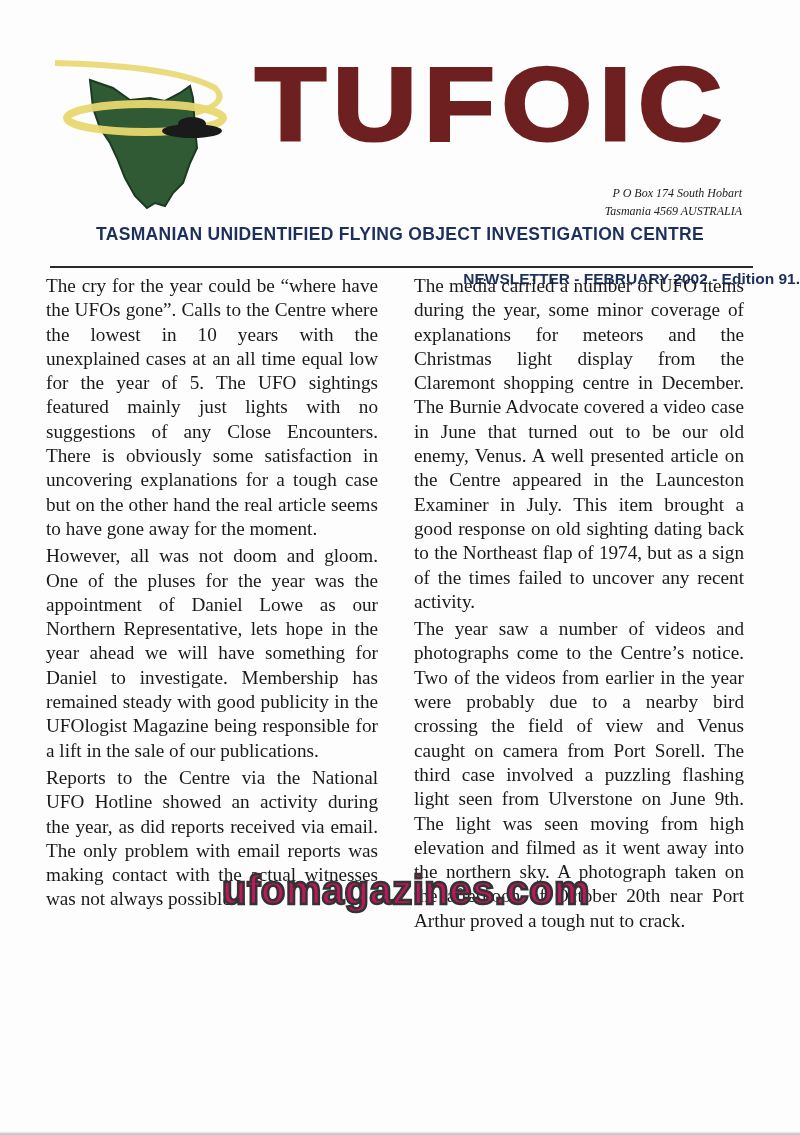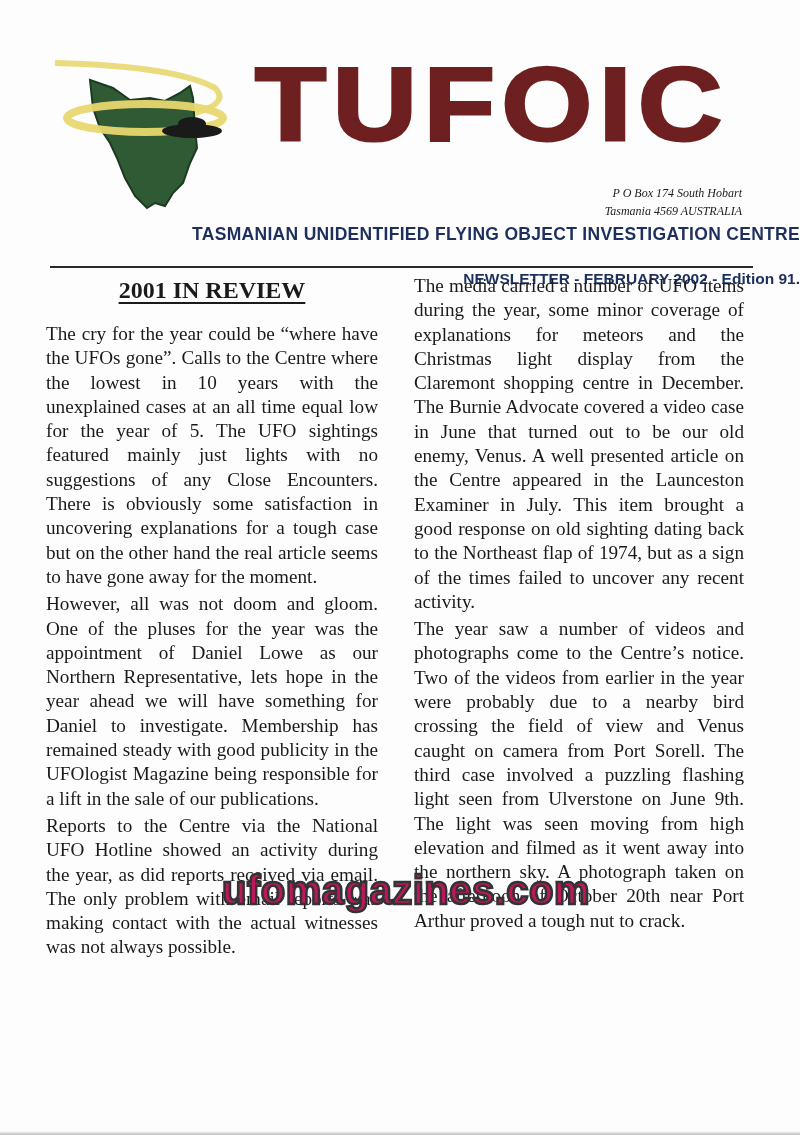--- a/index.html
+++ b/index.html
@@ -15,21 +15,21 @@
       font-family: "Liberation Sans", sans-serif; font-weight: 900;
       font-size: 104px; letter-spacing: 6px; color: #6e1f1f;
       line-height: 1; transform: scaleX(1.12); transform-origin: left top;
       -webkit-text-stroke: 3px #6e1f1f;
     }
     .address {
       position: absolute; right: 58px; top: 184px; text-align: right;
       font-style: italic; font-size: 12px; line-height: 18px; color: #222;
     }
     .org-name {
-      position: absolute; left: 0; right: 0; top: 224px; text-align: right;
+      position: absolute; left: 0; right: 0; top: 224px; text-align: center;
       font-family: "Liberation Sans", sans-serif; font-weight: bold;
       font-size: 17.5px; color: #1d2f5c; letter-spacing: 0.3px;
     }
     .edition {
       position: absolute; left: 0; right: 0; top: 246px; text-align: right;
       font-family: Liberation Sans, sans-serif; font-weight: bold;
       font-size: 15.5px; color: #1d2f5c; margin-top: 24px;
     }
     .rule { position: absolute; left: 50px; right: 47px; top: 266px; height: 2px; background: #2a2a2a; }
     .col {
@@ -69,21 +69,20 @@
 <div class="address">
   <div>P O Box 174   South Hobart</div>
   <div>Tasmania  4569  AUSTRALIA</div>
 </div>
 
 <div class="org-name">TASMANIAN UNIDENTIFIED FLYING OBJECT INVESTIGATION CENTRE</div>
 <div class="edition">NEWSLETTER - FEBRUARY 2002 - Edition 91.</div>
 <div class="rule"></div>
 
 <div class="col col-left">
-  <div class="headline">2001 IN REVIEW</div>
   <p>The cry for the year could be “where have the UFOs gone”. Calls to the Centre where the lowest in 10 years with the unexplained cases at an all time equal low for the year of 5. The UFO sightings featured mainly just lights with no suggestions of any Close Encounters. There is obviously some satisfaction in uncovering explanations for a tough case but on the other hand the real article seems to have gone away for the moment.</p>
   <p>However, all was not doom and gloom. One of the pluses for the year was the appointment of Daniel Lowe as our Northern Representative, lets hope in the year ahead we will have something for Daniel to investigate. Membership has remained steady with good publicity in the UFOlogist Magazine being responsible for a lift in the sale of our publications.</p>
   <p>Reports to the Centre via the National UFO Hotline showed an activity during the year, as did reports received via email. The only problem with email reports was making contact with the actual witnesses was not always possible.</p>
 </div>
 
 <div class="col col-right">
   <p>The media carried a number of UFO items during the year, some minor coverage of explanations for meteors and the Christmas light display from the Claremont shopping centre in December. The Burnie Advocate covered a video case in June that turned out to be our old enemy, Venus. A well presented article on the Centre appeared in the Launceston Examiner in July. This item brought a good response on old sighting dating back to the Northeast flap of 1974, but as a sign of the times failed to uncover any recent activity.</p>
   <p>The year saw a number of videos and photographs come to the Centre’s notice. Two of the videos from earlier in the year were probably due to a nearby bird crossing the field of view and Venus caught on camera from Port Sorell. The third case involved a puzzling flashing light seen from Ulverstone on June 9th. The light was seen moving from high elevation and filmed as it went away into the northern sky. A photograph taken on the afternoon of October 20th near Port Arthur proved a tough nut to crack.</p>
 </div>
 

